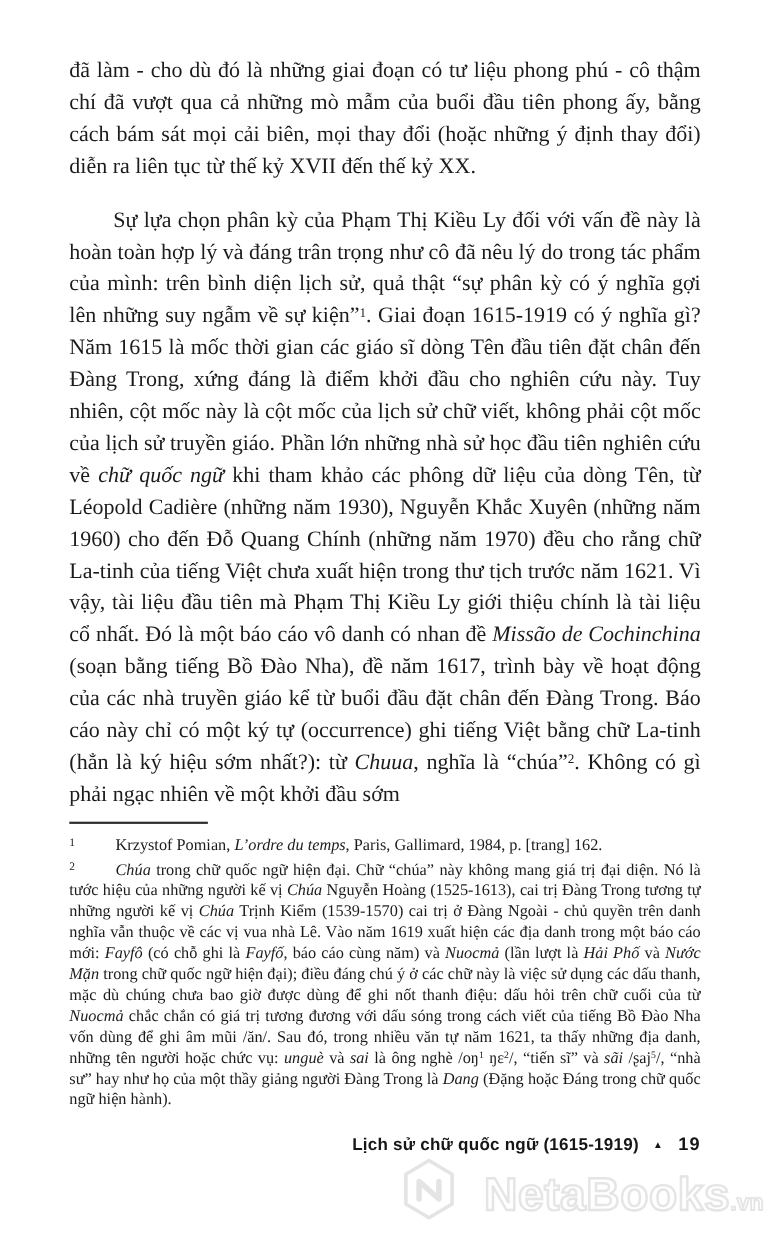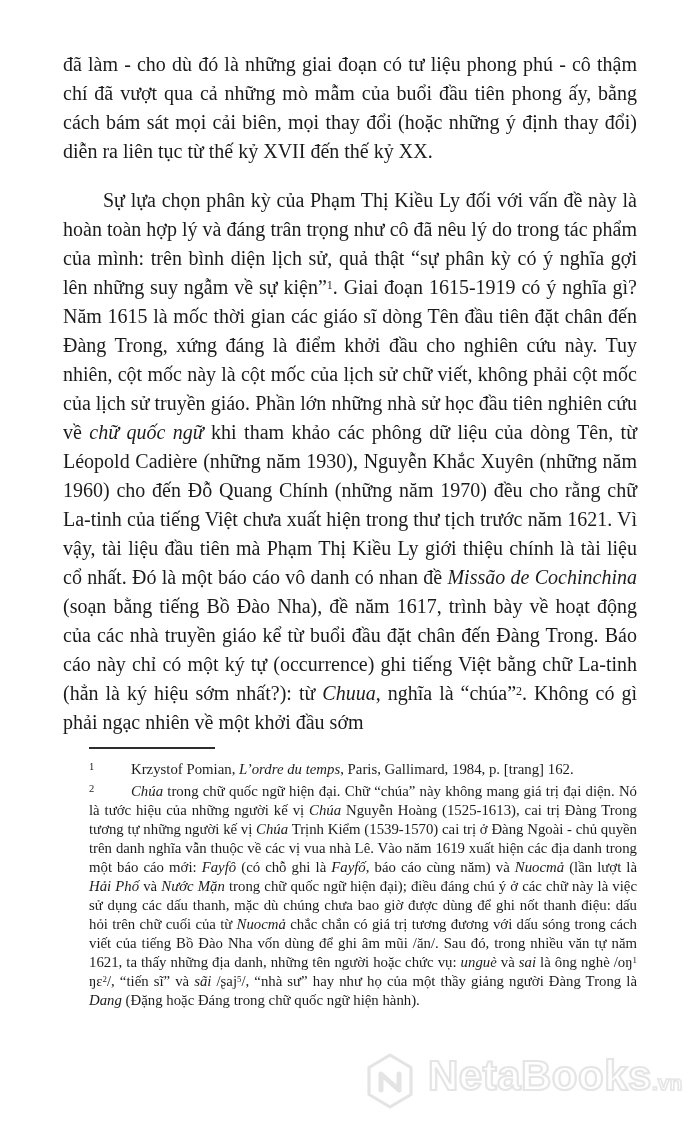--- a/index.html
+++ b/index.html
@@ -5,51 +5,56 @@
   html,body{margin:0;padding:0;background:#ffffff;width:700px;height:1121px;overflow:hidden;}
   .page{position:relative;width:700px;height:907px;background:#ffffff;color:#1b1b1b;
         font-family:"Liberation Serif",serif;}
   .body-text{position:absolute;left:63px;right:63px;top:50px;
              font-size:20px;line-height:29px;text-align:justify;}
   .para{margin:0;}
   .para.indent{text-indent:40px;margin-top:20px;}
   .it{font-style:italic;}
   sup{font-size:60%;line-height:0;position:relative;top:-0.45em;vertical-align:baseline;}
   .footnotes{position:absolute;left:63px;right:63px;top:747px;
-             font-size:14.8px;line-height:19px;text-align:justify;margin-left:26px;}
+             font-size:14.8px;line-height:19px;text-align:justify;}
   .fn-rule{width:126px;border-top:2px solid #2d2d2d;margin-bottom:8px;}
   .footnote{margin:0;}
   .fn-num{display:inline-block;width:42px;font-size:10.5px;vertical-align:4px;}
   .footer{position:absolute;top:1031px;right:63px;display:flex;align-items:center;
           font-family:"Liberation Sans",sans-serif;font-weight:bold;color:#161616;}
   .footer .title{font-size:15.5px;letter-spacing:0.2px;}
   .footer .tri{font-size:9px;margin:0 14px 0 13px;}
   .footer .pageno{font-size:16.5px;letter-spacing:1px;}
-  .watermark{position:absolute;top:1052px;left:365px;display:flex;align-items:flex-start;
-             font-family:"Liberation Sans",sans-serif;pointer-events:none;}
+  .watermark{position:absolute;top:1052px;left:365px;display:flex;align-items:flex-end;
+             font-family:"Liberation Sans",sans-serif;pointer-events:none;gap:12px;}
   .wm-text{font-weight:bold;font-size:42px;letter-spacing:0.5px;color:#ffffff;
            -webkit-text-stroke:2.2px #e5e5e5;margin-left:13px;white-space:nowrap;}
   .wm-tld{font-size:21px;-webkit-text-stroke:1.6px #e5e5e5;letter-spacing:0;}
 </style>
 </head>
 <body>
 
 <div class="page">
 
   <div class="body-text">
     <p class="para"><span>đã làm - cho dù đó là những giai đoạn có tư liệu phong phú - cô thậm chí đã vượt qua cả những mò mẫm của buổi đầu tiên phong ấy, bằng cách bám sát mọi cải biên, mọi thay đổi (hoặc những ý định thay đổi) diễn ra liên tục từ thế kỷ XVII đến thế kỷ XX.</span></p>
     <p class="para indent"><span>Sự lựa chọn phân kỳ của Phạm Thị Kiều Ly đối với vấn đề này là hoàn toàn hợp lý và đáng trân trọng như cô đã nêu lý do trong tác phẩm của mình: trên bình diện lịch sử, quả thật “sự phân kỳ có ý nghĩa gợi lên những suy ngẫm về sự kiện”</span><sup>1</sup><span>. Giai đoạn 1615-1919 có ý nghĩa gì? Năm 1615 là mốc thời gian các giáo sĩ dòng Tên đầu tiên đặt chân đến Đàng Trong, xứng đáng là điểm khởi đầu cho nghiên cứu này. Tuy nhiên, cột mốc này là cột mốc của lịch sử chữ viết, không phải cột mốc của lịch sử truyền giáo. Phần lớn những nhà sử học đầu tiên nghiên cứu về </span><span class="it">chữ quốc ngữ</span><span> khi tham khảo các phông dữ liệu của dòng Tên, từ Léopold Cadière (những năm 1930), Nguyễn Khắc Xuyên (những năm 1960) cho đến Đỗ Quang Chính (những năm 1970) đều cho rằng chữ La-tinh của tiếng Việt chưa xuất hiện trong thư tịch trước năm 1621. Vì vậy, tài liệu đầu tiên mà Phạm Thị Kiều Ly giới thiệu chính là tài liệu cổ nhất. Đó là một báo cáo vô danh có nhan đề </span><span class="it">Missão de Cochinchina</span><span> (soạn bằng tiếng Bồ Đào Nha), đề năm 1617, trình bày về hoạt động của các nhà truyền giáo kể từ buổi đầu đặt chân đến Đàng Trong. Báo cáo này chỉ có một ký tự (occurrence) ghi tiếng Việt bằng chữ La-tinh (hẳn là ký hiệu sớm nhất?): từ </span><span class="it">Chuua</span><span>, nghĩa là “chúa”</span><sup>2</sup><span>. Không có gì phải ngạc nhiên về một khởi đầu sớm</span></p>
   </div>
 
   <div class="footnotes">
     <div class="fn-rule"></div>
     <p class="footnote"><span class="fn-num">1</span><span><span>Krzystof Pomian, </span><span class="it">L’ordre du temps</span><span>, Paris, Gallimard, 1984, p. [trang] 162.</span></span></p>
     <p class="footnote"><span class="fn-num">2</span><span><span class="it">Chúa</span><span> trong chữ quốc ngữ hiện đại. Chữ “chúa” này không mang giá trị đại diện. Nó là tước hiệu của những người kế vị </span><span class="it">Chúa</span><span> Nguyễn Hoàng (1525-1613), cai trị Đàng Trong tương tự những người kế vị </span><span class="it">Chúa</span><span> Trịnh Kiểm (1539-1570) cai trị ở Đàng Ngoài - chủ quyền trên danh nghĩa vẫn thuộc về các vị vua nhà Lê. Vào năm 1619 xuất hiện các địa danh trong một báo cáo mới: </span><span class="it">Fayfô</span><span> (có chỗ ghi là </span><span class="it">Fayfố</span><span>, báo cáo cùng năm) và </span><span class="it">Nuocmả</span><span> (lần lượt là </span><span class="it">Hải Phố</span><span> và </span><span class="it">Nước Mặn</span><span> trong chữ quốc ngữ hiện đại); điều đáng chú ý ở các chữ này là việc sử dụng các dấu thanh, mặc dù chúng chưa bao giờ được dùng để ghi nốt thanh điệu: dấu hỏi trên chữ cuối của từ </span><span class="it">Nuocmả</span><span> chắc chắn có giá trị tương đương với dấu sóng trong cách viết của tiếng Bồ Đào Nha vốn dùng để ghi âm mũi /ăn/. Sau đó, trong nhiều văn tự năm 1621, ta thấy những địa danh, những tên người hoặc chức vụ: </span><span class="it">unguè</span><span> và </span><span class="it">sai</span><span> là ông nghè /oŋ</span><sup>1</sup><span> ŋɛ</span><sup>2</sup><span>/, “tiến sĩ” và </span><span class="it">sãi</span><span> /ʂaj</span><sup>5</sup><span>/, “nhà sư” hay như họ của một thầy giảng người Đàng Trong là </span><span class="it">Dang</span><span> (Đặng hoặc Đáng trong chữ quốc ngữ hiện hành).</span></span></p>
   </div>
 
+  <div class="footer">
+    <span class="title">Lịch sử chữ quốc ngữ (1615-1919)</span>
+    <span class="tri">▲</span>
+    <span class="pageno">19</span>
+  </div>
 
   <div class="watermark">
     <svg width="50" height="58" viewBox="0 0 50 58" fill="none">
       <path d="M25 3 L46 15.5 V42.5 L25 55 L4 42.5 V15.5 Z" stroke="#e4e4e4" stroke-width="3.2" stroke-linejoin="round" fill="none"></path>
       <path d="M16 38 V22 L34 38 V22" stroke="#e4e4e4" stroke-width="5" stroke-linecap="round" stroke-linejoin="round" fill="none"></path>
     </svg>
     <div class="wm-text"><span>NetaBooks</span><span class="wm-tld">.vn</span></div>
   </div>
 
 </div>

